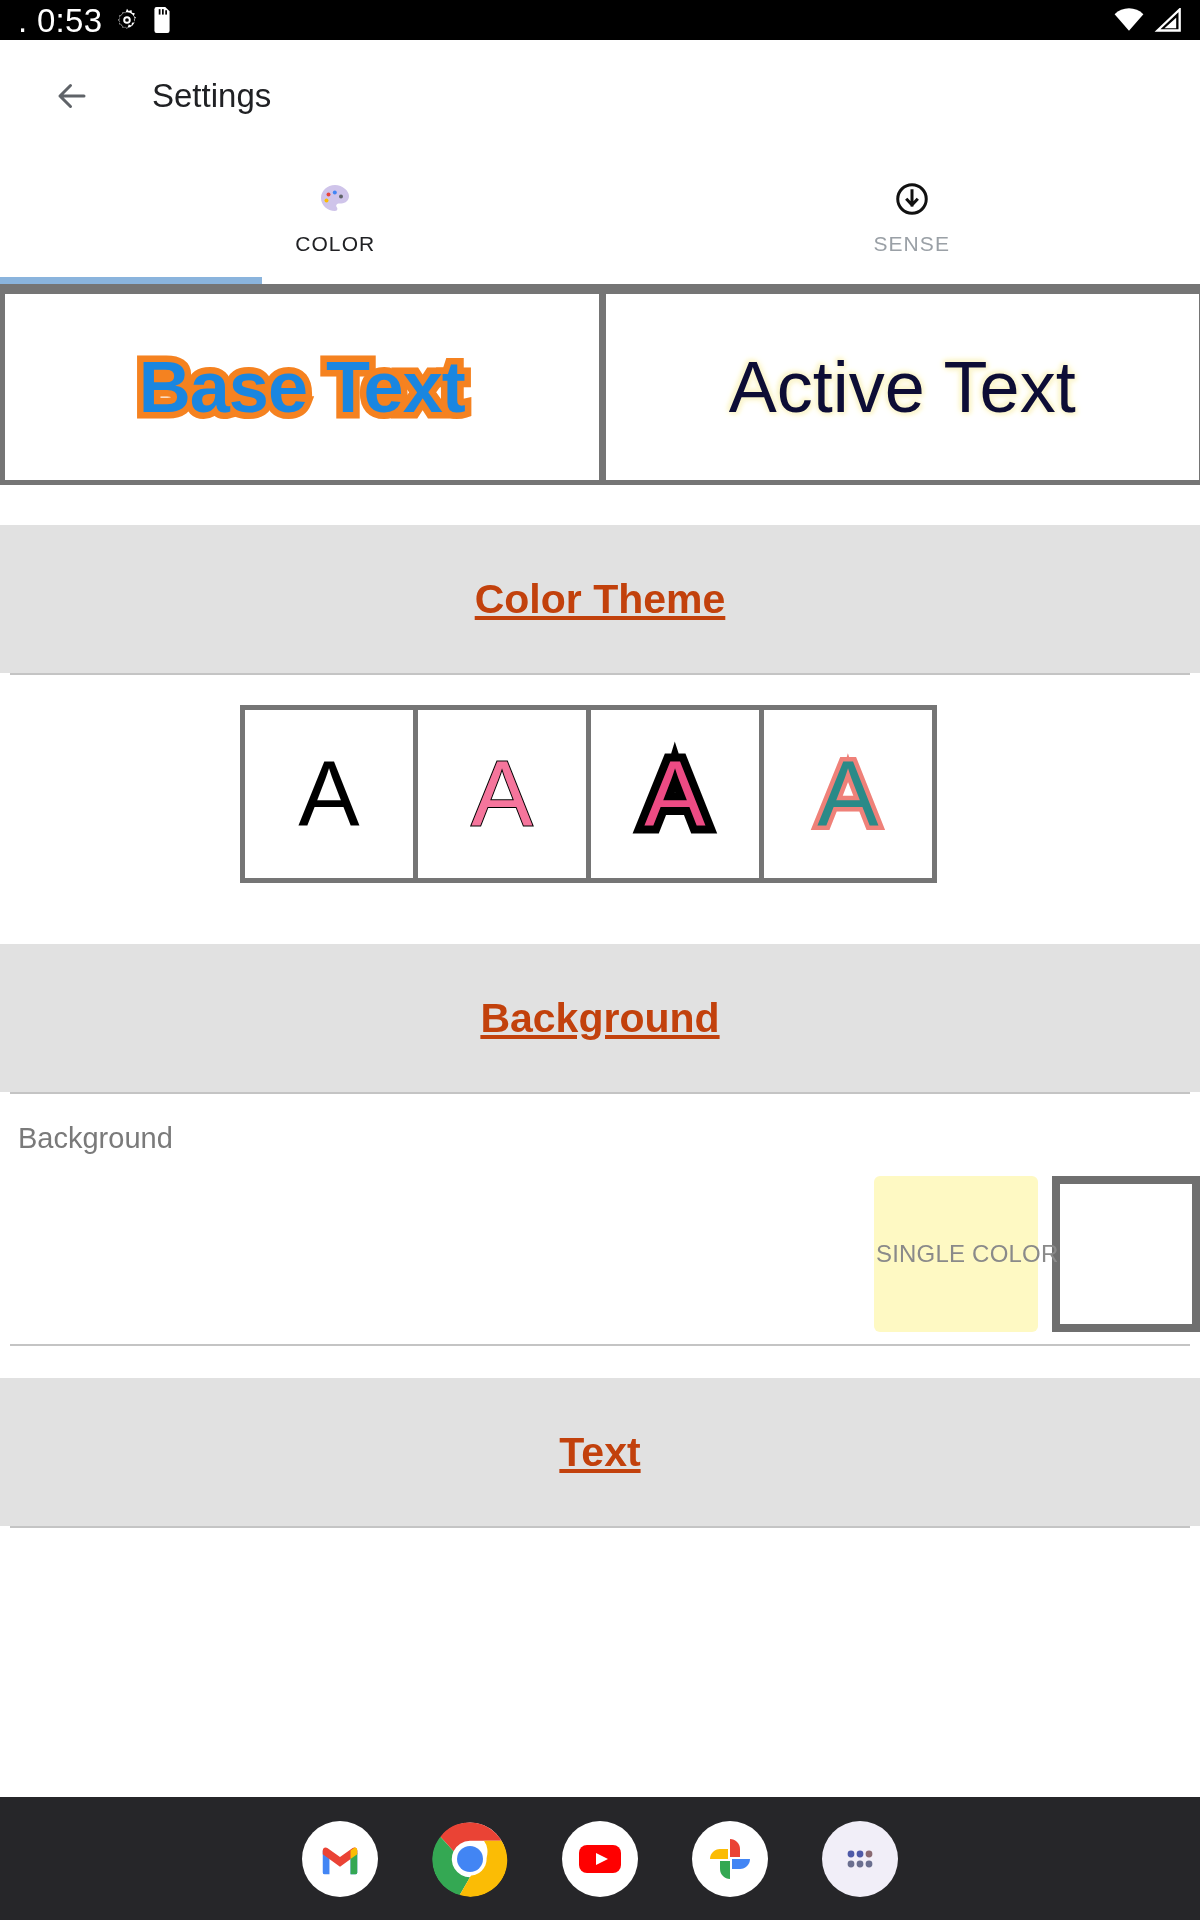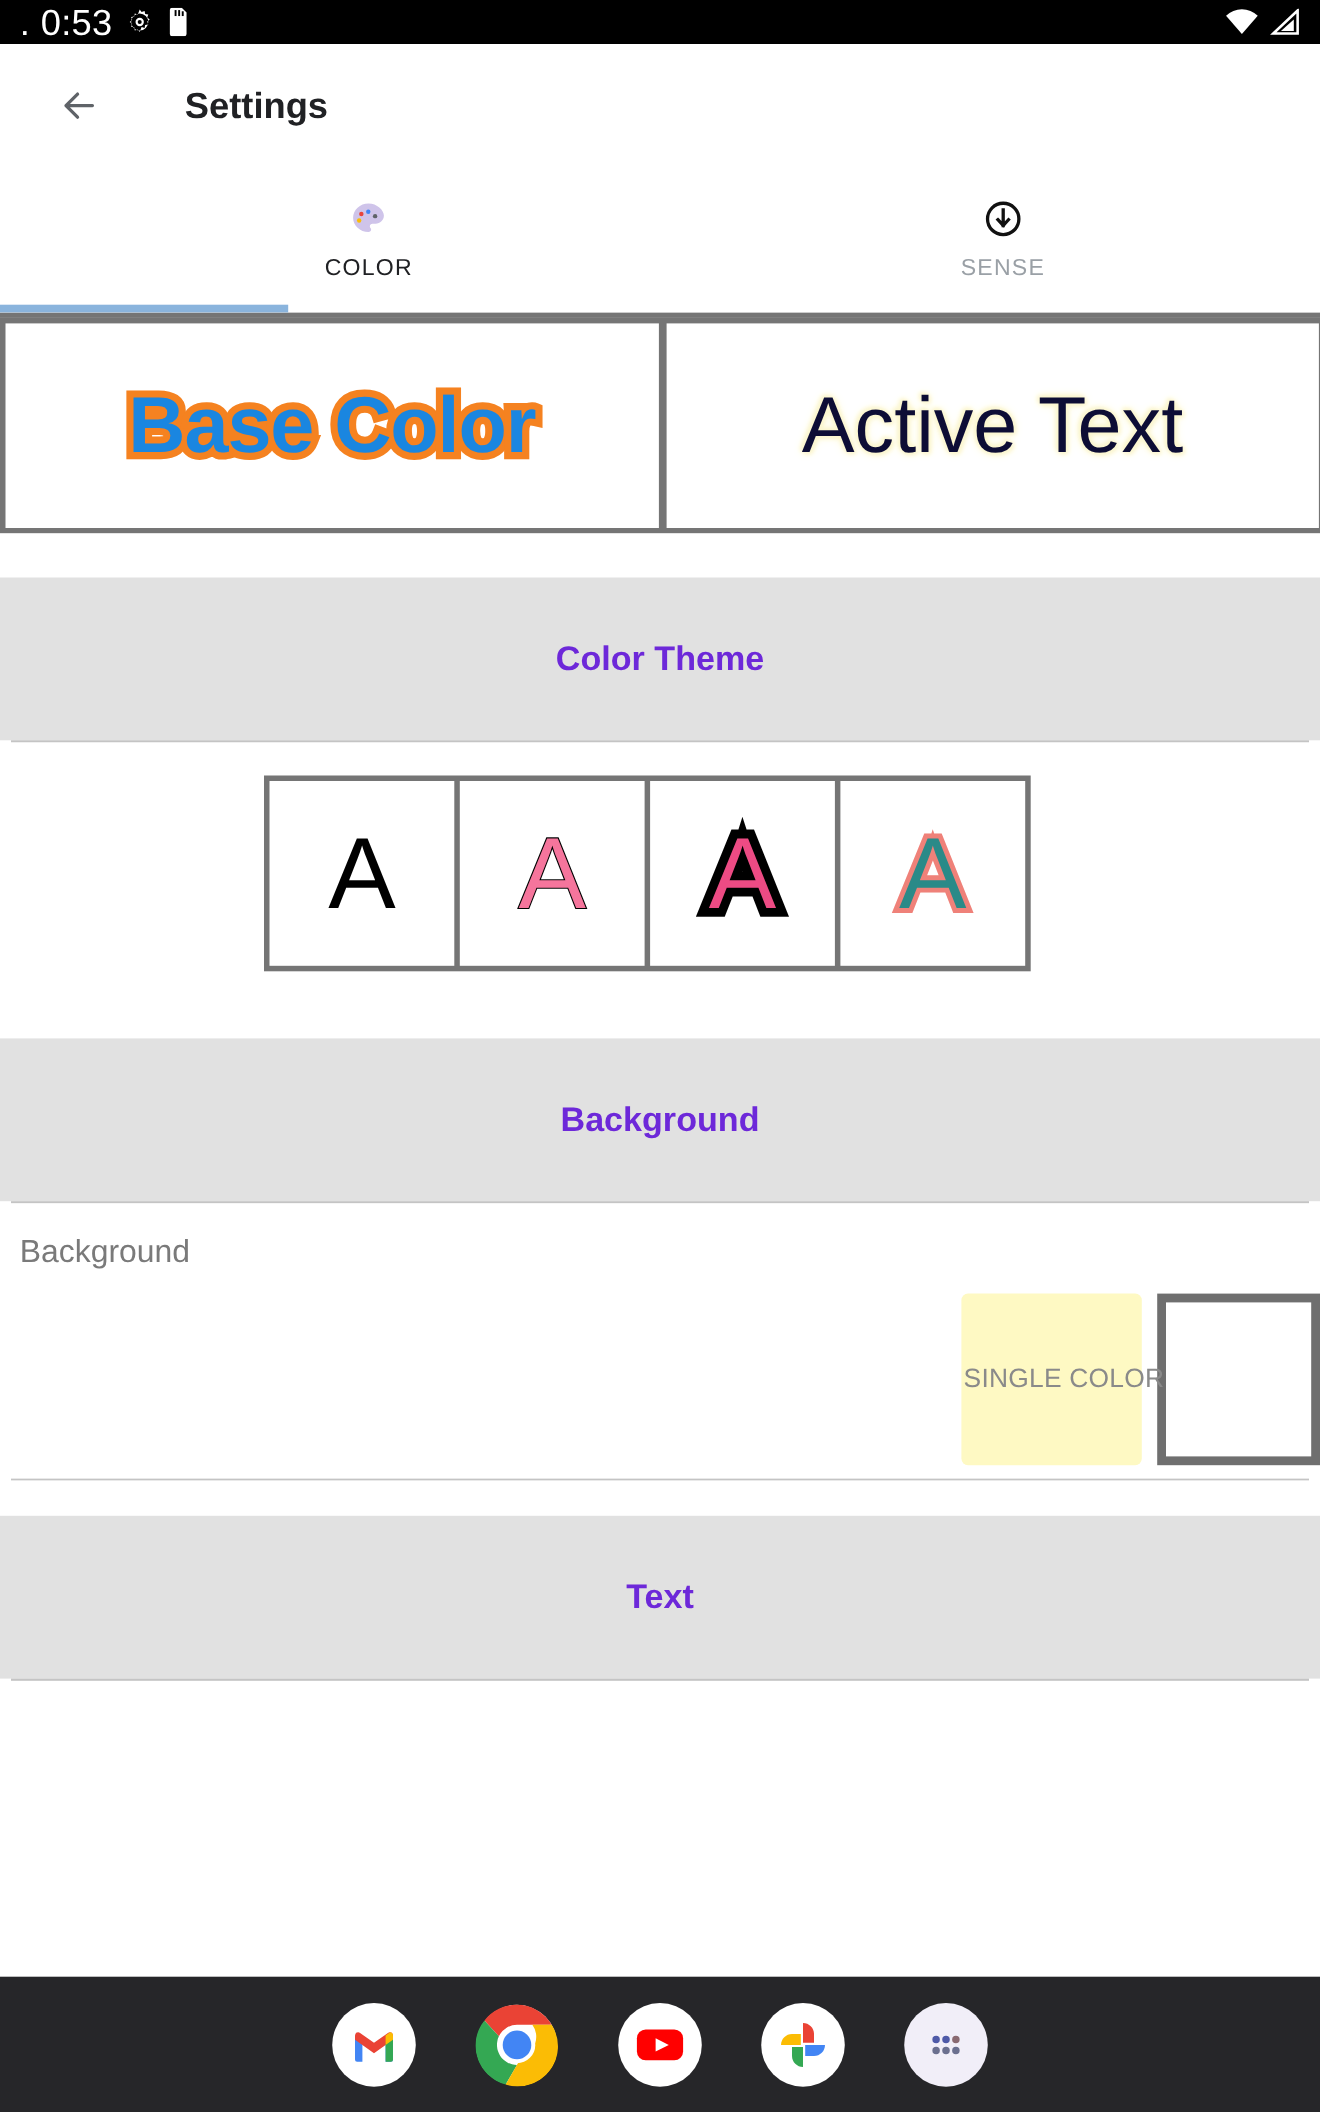--- a/index.html
+++ b/index.html
@@ -52,22 +52,22 @@
     width: 56px;
     height: 56px;
     display: flex;
     align-items: center;
     justify-content: center;
     cursor: pointer;
   }
   .app-title {
     font-size: 33px;
     color: #202124;
-    margin-left: 68px;
-    font-weight: 700;
+    margin-left: 52px;
+    font-weight: 400;
   }
 
   
   .tab-bar {
     display: flex;
     background: #ffffff;
     height: 132px;
     position: relative;
     padding-left: 47px;
   }
@@ -148,23 +148,24 @@
 
   
   .section-band {
     background: #e1e1e1;
     height: 148px;
     display: flex;
     align-items: center;
     justify-content: center;
   }
   .section-band-title {
-    font-size: 31px;
+    font-size: 41px;
     font-weight: 700;
-    color: #6d28d9;
+    color: #c2410c;
+    text-decoration: underline;
   }
   .divider {
     height: 2px;
     background: #c4c4c4;
     margin: 0 10px;
   }
   .gap-white { background: #ffffff; }
 
   
   .theme-row {
@@ -353,21 +354,21 @@
     </span>
     <span class="tab-label">SENSE</span>
   </div>
 
   <div class="tab-indicator"></div>
 </div>
 <div class="tab-underline"></div>
 
 <div class="preview-row">
   <div class="preview-cell left">
-    <span class="base-text">Base Color</span>
+    <span class="base-text">Base Text</span>
   </div>
   <div class="preview-cell right">
     <span class="active-text">Active Text</span>
   </div>
 </div>
 
 <div class="content">
 
   <div style="height:40px" class="gap-white"></div>
 

